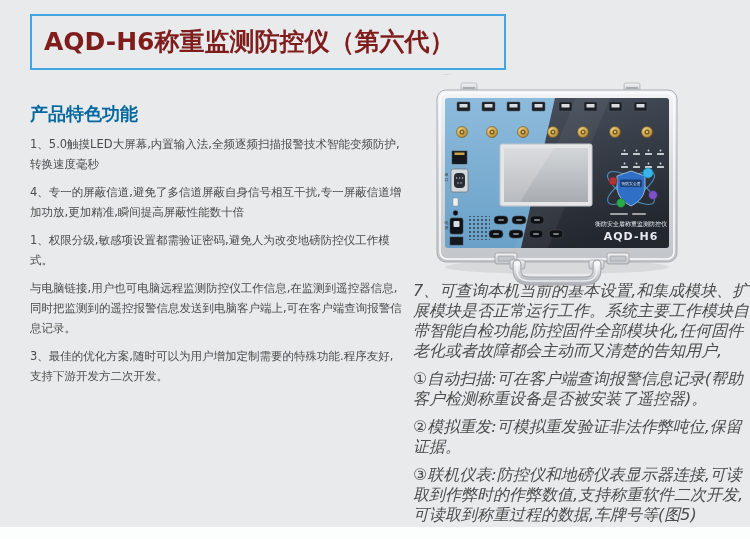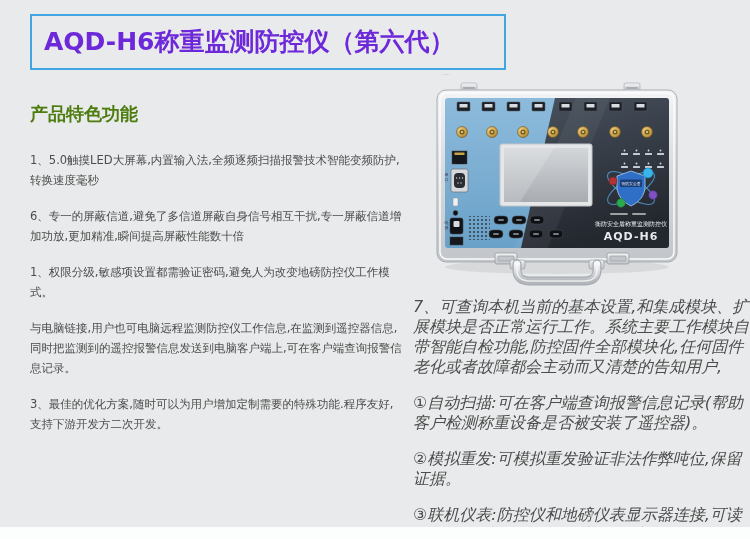--- a/index.html
+++ b/index.html
@@ -1,41 +1,41 @@
 <!DOCTYPE html>
 <html><head>
 <meta charset="utf-8">
 <style>
   html,body{margin:0;padding:0;}
   .page{position:relative;width:750px;height:539px;background:#e9eaeb;overflow:hidden;
         font-family:"DejaVu Sans","Liberation Sans",sans-serif;}
   .bottom-strip{position:absolute;left:0;top:527px;width:750px;height:12px;background:#fcfdfd;}
   .title-box{position:absolute;left:30px;top:14px;width:476px;height:56px;border:2px solid #41a5e1;box-sizing:border-box;}
   .title-text{position:absolute;left:44px;top:14px;height:56px;line-height:56px;font-size:25px;font-weight:bold;
-        color:#6d28d9;white-space:nowrap;}
-  .section-heading{position:absolute;left:30px;top:102px;font-size:18px;font-weight:bold;color:#4d7c0f;}
+        color:#7f1d1d;white-space:nowrap;}
+  .section-heading{position:absolute;left:30px;top:102px;font-size:18px;font-weight:bold;color:#0369a1;}
   .col{color:#4c4c4c;font-weight:500;}
-  .col p{margin:16px 0 8px 0;}
+  .col p{margin:0 0 8px 0;}
   .col-left{position:absolute;left:30px;top:134px;width:372px;font-size:11.5px;line-height:20px;}
   .col-right{position:absolute;left:413px;top:281px;width:338px;font-size:16px;line-height:20px;font-style:italic;}
   .device-photo{position:absolute;left:424px;top:74px;width:262px;height:218px;}
 </style>
 </head>
 <body>
 
 <div class="page">
 
   <div class="title-box"></div>
   <div class="title-text">AQD-H6称重监测防控仪（第六代）</div>
 
   <div class="section-heading">产品特色功能</div>
 
   <div class="col col-left">
     <p>1、5.0触摸LED大屏幕,内置输入法,全频逐频扫描报警技术智能变频防护,转换速度毫秒</p>
-    <p>6、专一的屏蔽信道,避免了多信道屏蔽自身信号相互干扰,专一屏蔽信道增加功放,更加精准,瞬间提高屏蔽性能数十倍</p>
+    <p>4、专一的屏蔽信道,避免了多信道屏蔽自身信号相互干扰,专一屏蔽信道增加功放,更加精准,瞬间提高屏蔽性能数十倍</p>
     <p>1、权限分级,敏感项设置都需验证密码,避免人为改变地磅防控仪工作模式。</p>
     <p>与电脑链接,用户也可电脑远程监测防控仪工作信息,在监测到遥控器信息,同时把监测到的遥控报警信息发送到电脑客户端上,可在客户端查询报警信息记录。</p>
     <p>3、最佳的优化方案,随时可以为用户增加定制需要的特殊功能.程序友好,支持下游开发方二次开发。</p>
   </div>
 
   <div class="col col-right">
     <p>7、可查询本机当前的基本设置,和集成模块、扩展模块是否正常运行工作。系统主要工作模块自带智能自检功能,防控固件全部模块化,任何固件老化或者故障都会主动而又清楚的告知用户,</p>
     <p>①自动扫描:可在客户端查询报警信息记录(帮助客户检测称重设备是否被安装了遥控器)。</p>
     <p>②模拟重发:可模拟重发验证非法作弊吨位,保留证据。</p>
     <p>③联机仪表:防控仪和地磅仪表显示器连接,可读取到作弊时的作弊数值,支持称重软件二次开发,可读取到称重过程的数据,车牌号等(图5)</p>

